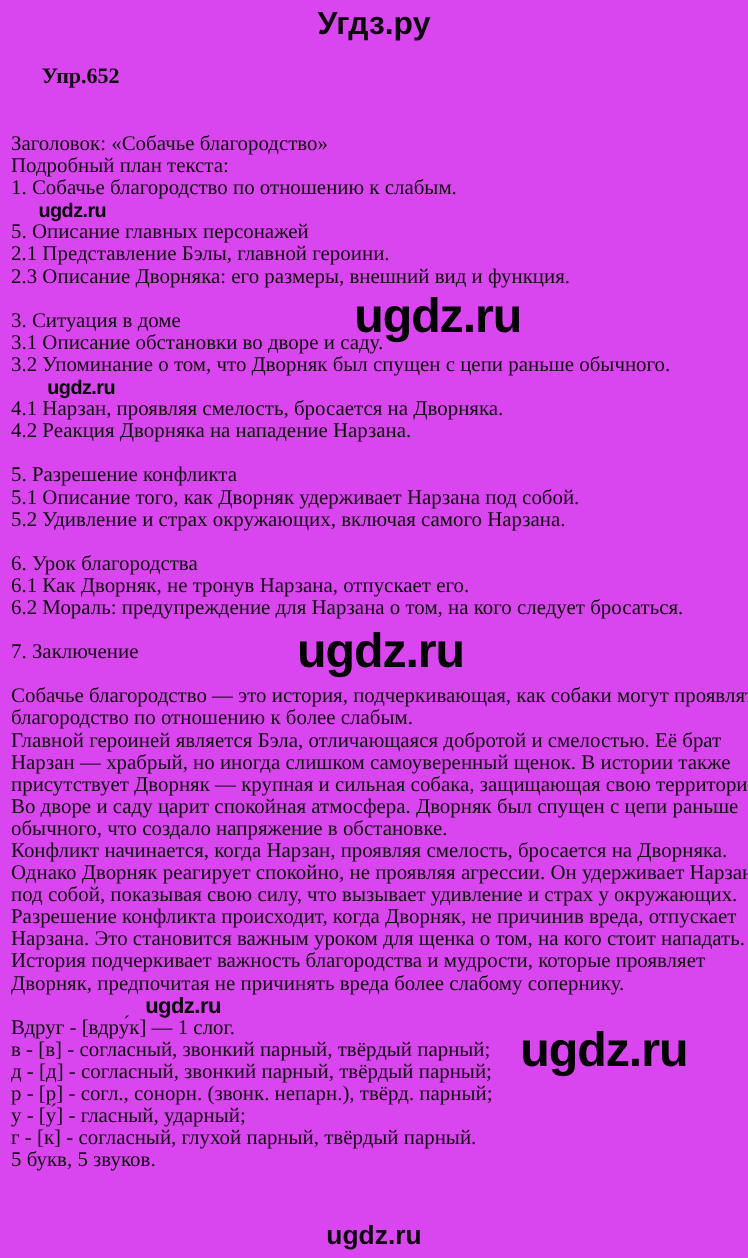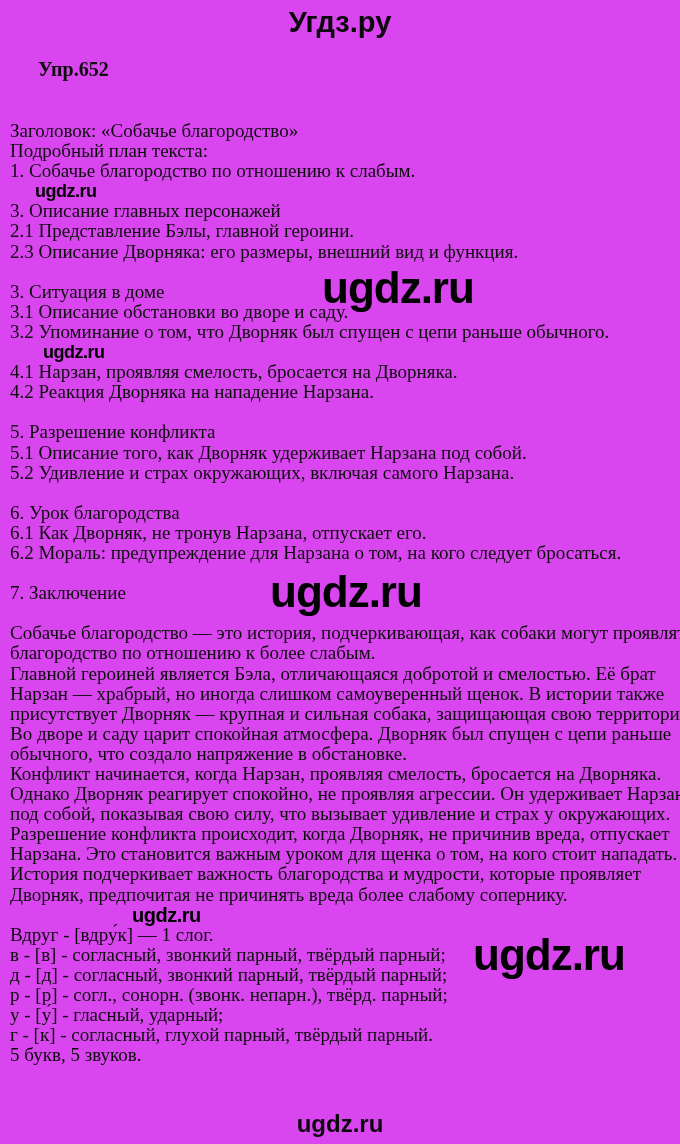--- a/index.html
+++ b/index.html
@@ -55,21 +55,21 @@
 
   <div class="site-header">Угдз.ру</div>
 
   <div class="exercise-number">Упр.652</div>
 
   <div class="doc-lines">
       <div class="line text">Заголовок: «Собачье благородство»</div>
       <div class="line text">Подробный план текста:</div>
       <div class="line text">1. Собачье благородство по отношению к слабым.</div>
       <div class="line wm-inline" style="padding-left: 25px; font-size: 18px;">ugdz.ru</div>
-      <div class="line text">3. Описание главных персонажей</div>
+      <div class="line text">5. Описание главных персонажей</div>
       <div class="line text">2.1 Представление Бэлы, главной героини.</div>
       <div class="line text">2.3 Описание Дворняка: его размеры, внешний вид и функция.</div>
       <div class="line blank"></div>
       <div class="line text">3. Ситуация в доме</div>
       <div class="line text">3.1 Описание обстановки во дворе и саду.</div>
       <div class="line text">3.2 Упоминание о том, что Дворняк был спущен с цепи раньше обычного.</div>
       <div class="line wm-inline" style="padding-left: 33px; font-size: 18px;">ugdz.ru</div>
       <div class="line text">4.1 Нарзан, проявляя смелость, бросается на Дворняка.</div>
       <div class="line text">4.2 Реакция Дворняка на нападение Нарзана.</div>
       <div class="line blank"></div>

